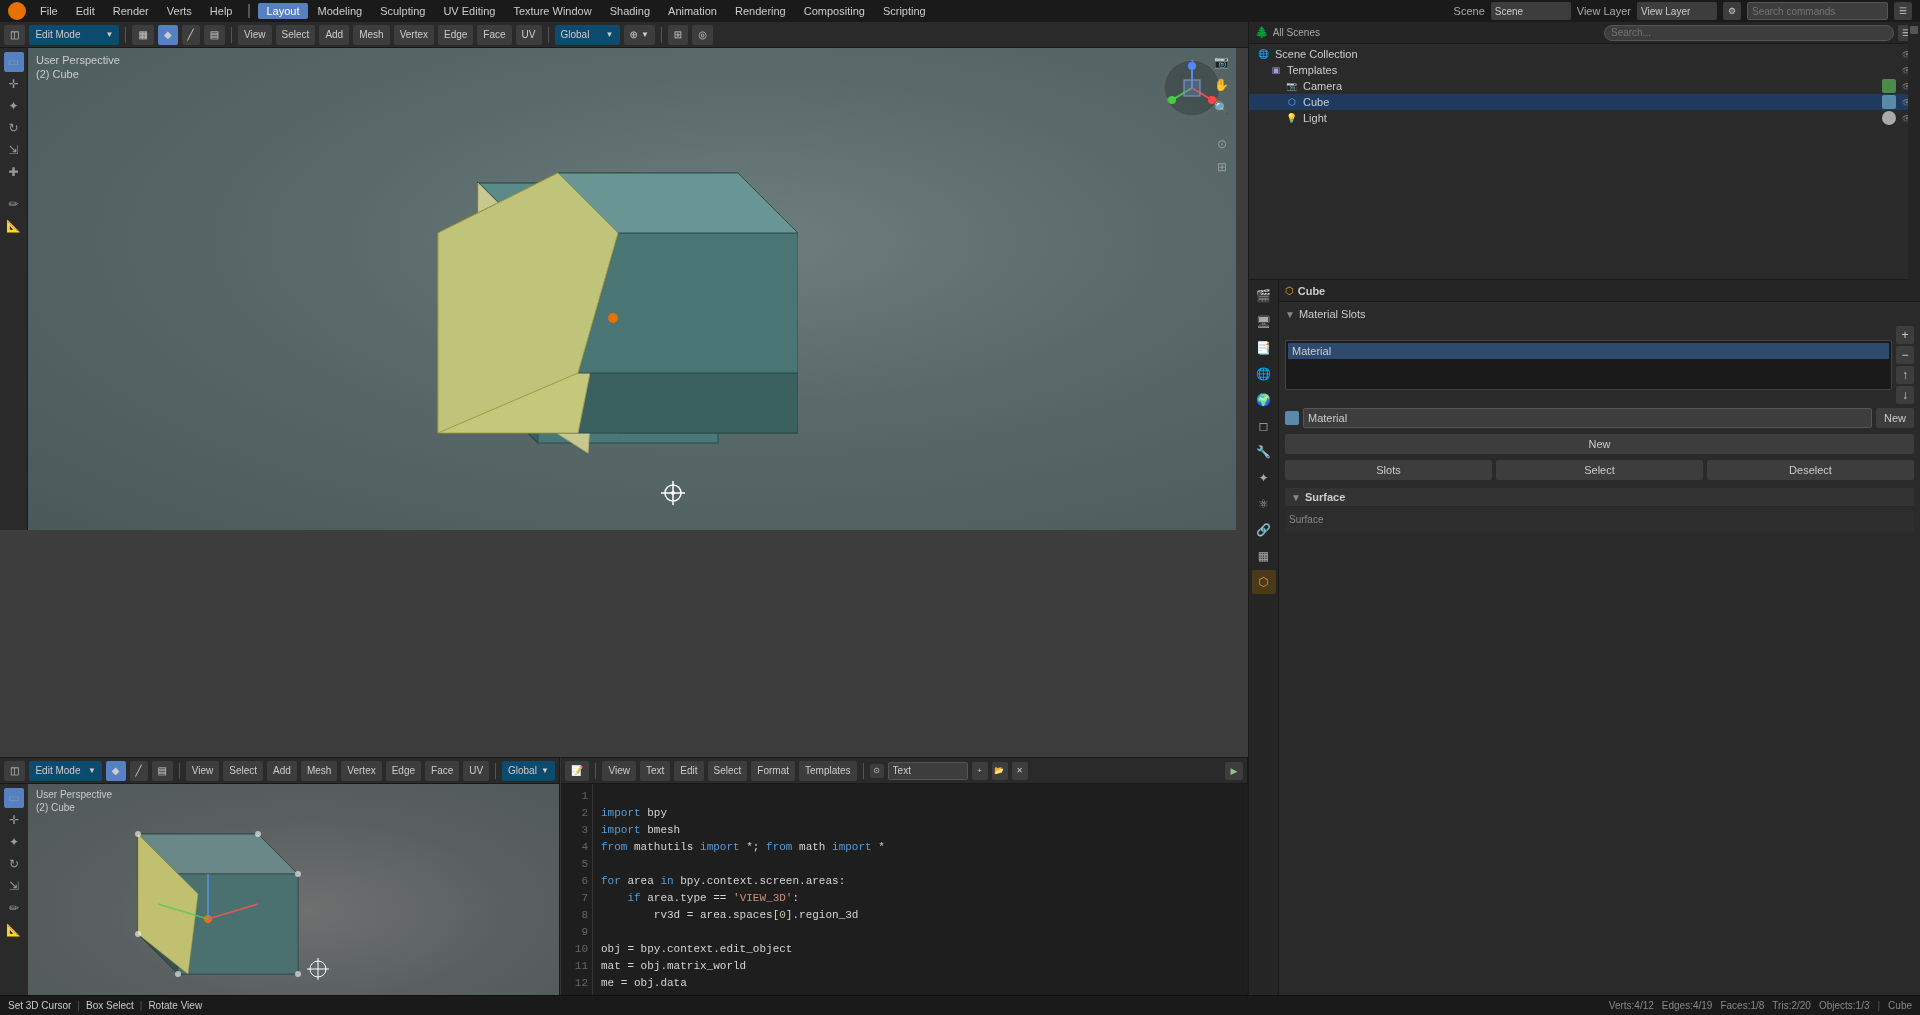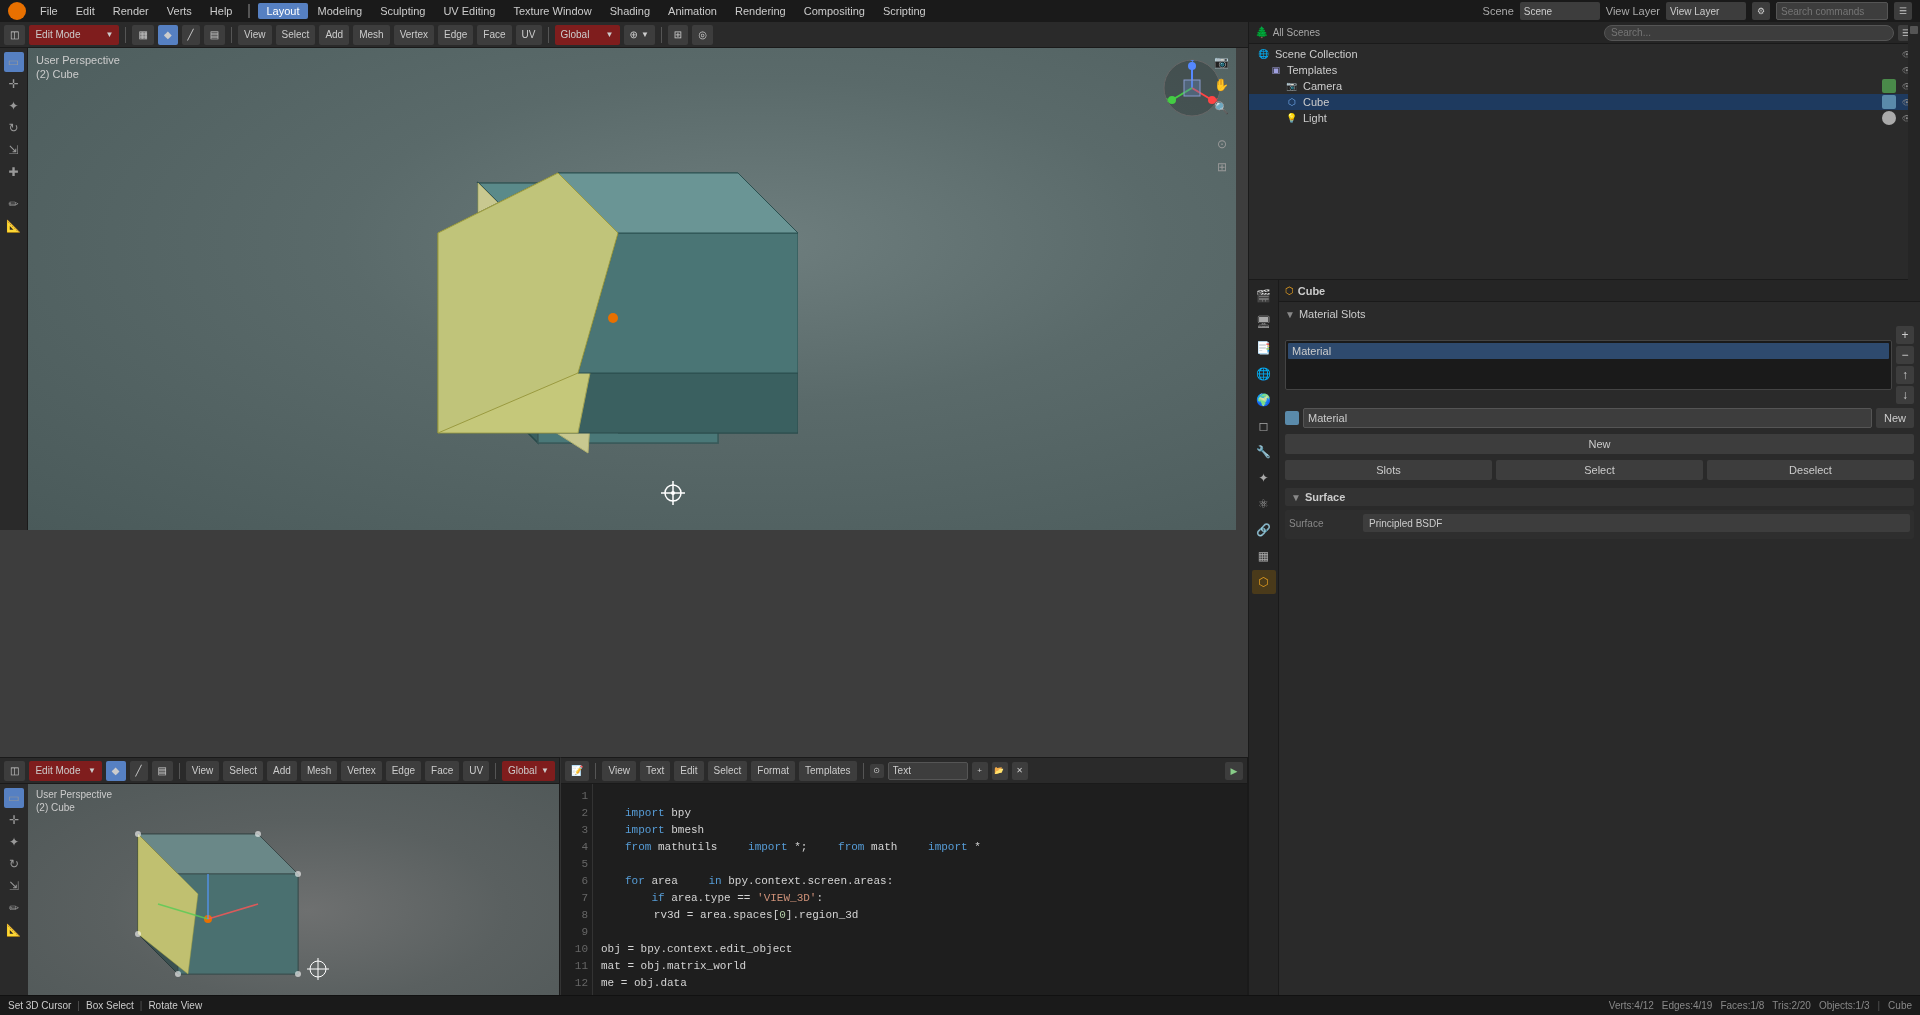--- a/index.html
+++ b/index.html
@@ -67,21 +67,21 @@
     }
     .toolbar-btn.active { background: #5680c2; }
     .toolbar-separator {
       width: 1px; height: 16px;
       background: #555;
       margin: 0 2px;
     }
     .toolbar-dropdown {
       height: 20px;
       padding: 0 6px;
-      background: #7f1d1d;
+      background: #0c4a6e;
       border: none;
       border-radius: 2px;
       color: #ccc;
       font-size: 10px;
       cursor: pointer;
       display: flex;
       align-items: center;
       gap: 3px;
     }
 
@@ -408,21 +408,21 @@
       width: 100%;
       height: 20px;
       background: #252525;
       display: flex;
       align-items: center;
       padding: 0 6px;
       font-size: 10px;
       color: #888;
       border-top: 1px solid #333;
     }
-    .code-keyword { color: #569cd6; margin-left: 24px; }
+    .code-keyword { color: #569cd6; }
     .code-string { color: #ce9178; }
     .code-number { color: #b5cea8; }
 
     
     .gizmo-svg { width: 60px; height: 60px; }
 
     
     .tool-icon {
       width: 20px; height: 20px;
       display: flex; align-items: center; justify-content: center;
@@ -439,21 +439,21 @@
 
     
     .header-search {
       background: #3d3d3d;
       border: 1px solid #555;
       border-radius: 2px;
       height: 18px;
       padding: 0 4px;
       color: #ccc;
       font-size: 10px;
-      width: 112px;
+      width: 141px;
     }
 
     
     .small-cube-container {
       position: absolute;
       top: 30px; left: 50px;
       width: 280px; height: 200px;
     }
 
     .outliner-search {
@@ -766,23 +766,20 @@
       </div>
 
       <div style="margin-top:8px;">
         <div style="display:flex;align-items:center;gap:4px;background:#333;padding:3px 6px;border-radius:2px;margin-bottom:4px;">
           <span style="font-size:10px;color:#888;">▼</span>
           <span style="font-size:11px;color:#ccc;font-weight:bold;">Surface</span>
         </div>
         <div style="padding:4px;background:#2e2e2e;border-radius:2px;">
           <div style="display:flex;align-items:center;gap:4px;margin-bottom:3px;">
             <span style="font-size:10px;color:#888;width:70px;">Surface</span>
-            <div style="flex:1;height:18px;background:#3d3d3d;border-radius:2px;display:flex;align-items:center;padding:0 6px;">
-              <span style="font-size:10px;color:#ccc;">Principled BSDF</span>
-            </div>
           </div>
         </div>
       </div>
     </div>
   </div>
 </div>
 
 <div class="bottom-viewport">
   <div class="bottom-viewport-toolbar">
     <div class="toolbar-btn">◫</div>

